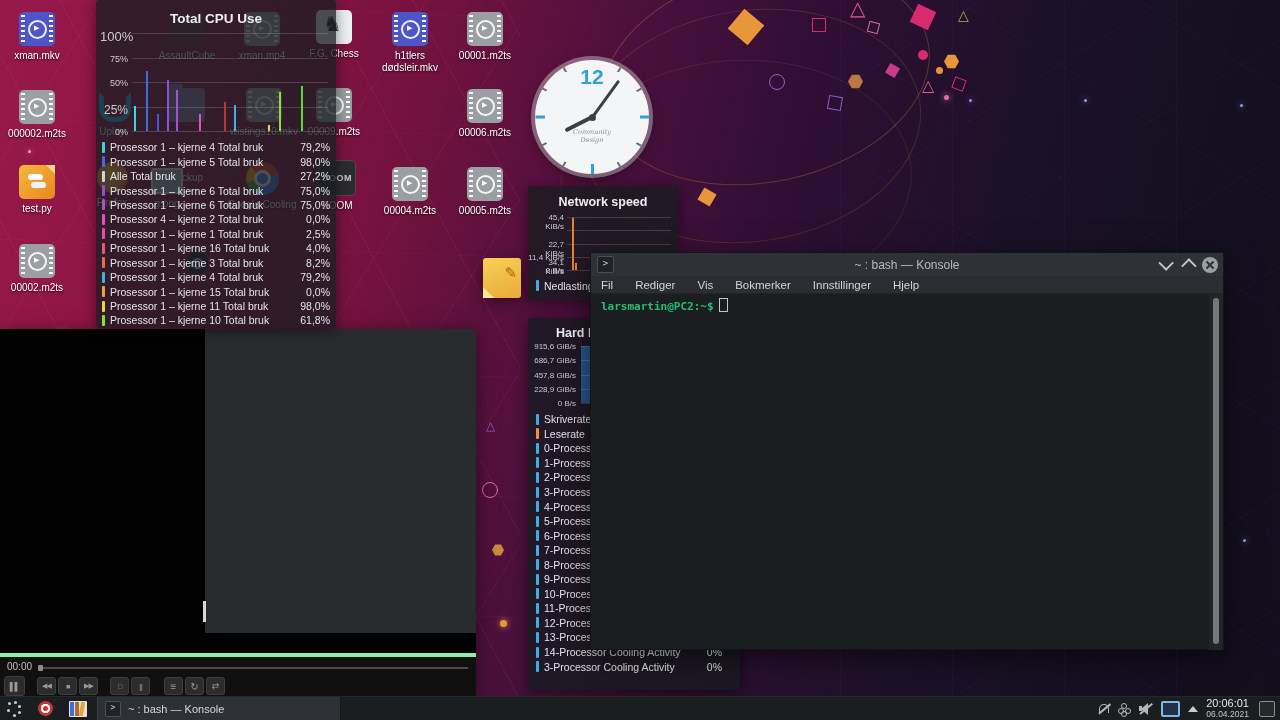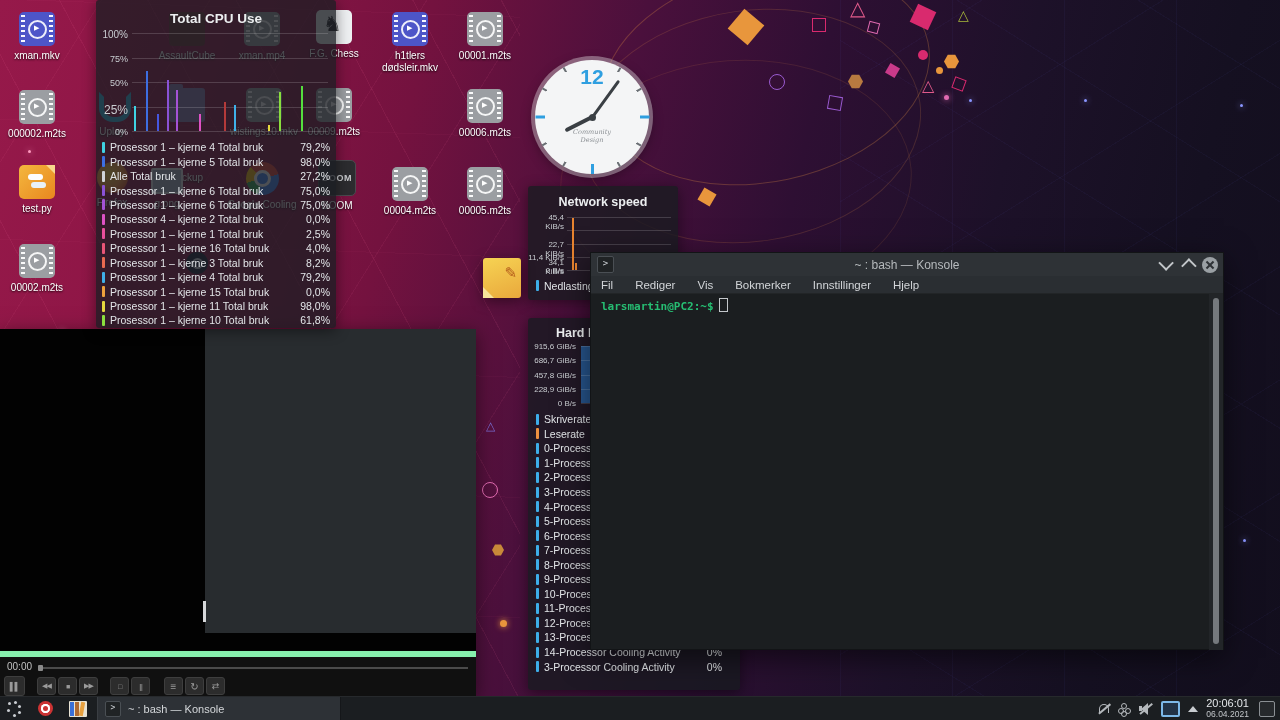--- a/index.html
+++ b/index.html
@@ -117,21 +117,21 @@
   #w-note{left:483px;top:258px;width:38px;height:40px;border-radius:3px;
     background:linear-gradient(160deg,#f6d353,#e9a83c);}
   #w-note::before{content:"";position:absolute;left:0;bottom:0;
     border-bottom:11px solid #f8e49a;border-right:11px solid transparent;}
   #w-note .pencil{position:absolute;right:4px;top:6px;font-size:15px;color:#b2591a;transform:rotate(0deg);}
   
   #mediawin{position:absolute;left:0;top:329px;width:476px;height:368px;background:#020202;z-index:2;
     box-shadow:0 4px 18px rgba(0,0,0,.5);}
   #graywin{position:absolute;left:205px;top:0;width:271px;height:304px;background:#282c2f;}
   #graycursor{position:absolute;left:-2px;top:272px;width:3px;height:21px;background:#d6d8da;}
-  #mp-bar{position:absolute;left:0;bottom:0;width:476px;height:40px;background:#101010;border-top:6px solid #86efac;}
+  #mp-bar{position:absolute;left:0;bottom:0;width:476px;height:40px;background:#101010;border-top:4px solid #86efac;}
   #mp-time{position:absolute;left:7px;top:4px;font-size:10px;color:#c2c2c2;}
   #mp-slider{position:absolute;left:38px;top:10px;width:430px;height:2px;background:#4a4a4a;}
   #mp-slider .sl-handle{position:absolute;left:0;top:-2px;width:5px;height:6px;background:#8a8a8a;border-radius:1px;}
   #mp-buttons{position:absolute;left:4px;top:19px;display:flex;align-items:center;}
   .mp-btn{width:17px;height:16px;margin-left:2px;background:#2c2c2c;border:1px solid #3e3e3e;border-radius:3px;
     color:#9a9a9a;font-size:7px;display:flex;align-items:center;justify-content:center;letter-spacing:-1px;}
   .mp-btn:nth-of-type(1){width:19px;height:18px;font-size:8px;margin-left:0;}
   .mp-btn:nth-of-type(2){margin-left:12px;}
   .mp-btn:nth-of-type(5){margin-left:12px;}
   .mp-btn:nth-of-type(7){margin-left:14px;font-size:10px;letter-spacing:0;}
@@ -523,21 +523,21 @@
 
           <div class="mp-btn">⇄</div>
         </div>
     </div>
   </div>
 
   <div class="widget" id="w-cpu">
     <div class="w-title">Total CPU Use</div>
     <div id="cpu-axis">
 
-    <div class="ylab" style="font-size: 10px; width: 28px; left: 4px; top: 29px;">100%</div>
+    <div class="ylab" style="font-size: 13px; width: 28px; left: 4px; top: 29px;">100%</div>
         <div class="ylab" style="font-size: 9px; width: 28px; left: 4px; top: 53.5px;">75%</div>
         <div class="ylab" style="font-size: 9px; width: 28px; left: 4px; top: 78px;">50%</div>
         <div class="ylab" style="font-size: 12px; width: 28px; left: 4px; top: 102.5px;">25%</div>
         <div class="ylab" style="font-size: 9px; width: 28px; left: 4px; top: 127px;">0%</div>
       </div>
     <div id="cpu-graph">
       <div class="gridline" style="top:0"></div>
         <div class="gridline" style="top:24.5px"></div>
       <div class="gridline" style="top:49px"></div>
         <div class="gridline" style="top:73.5px"></div>

